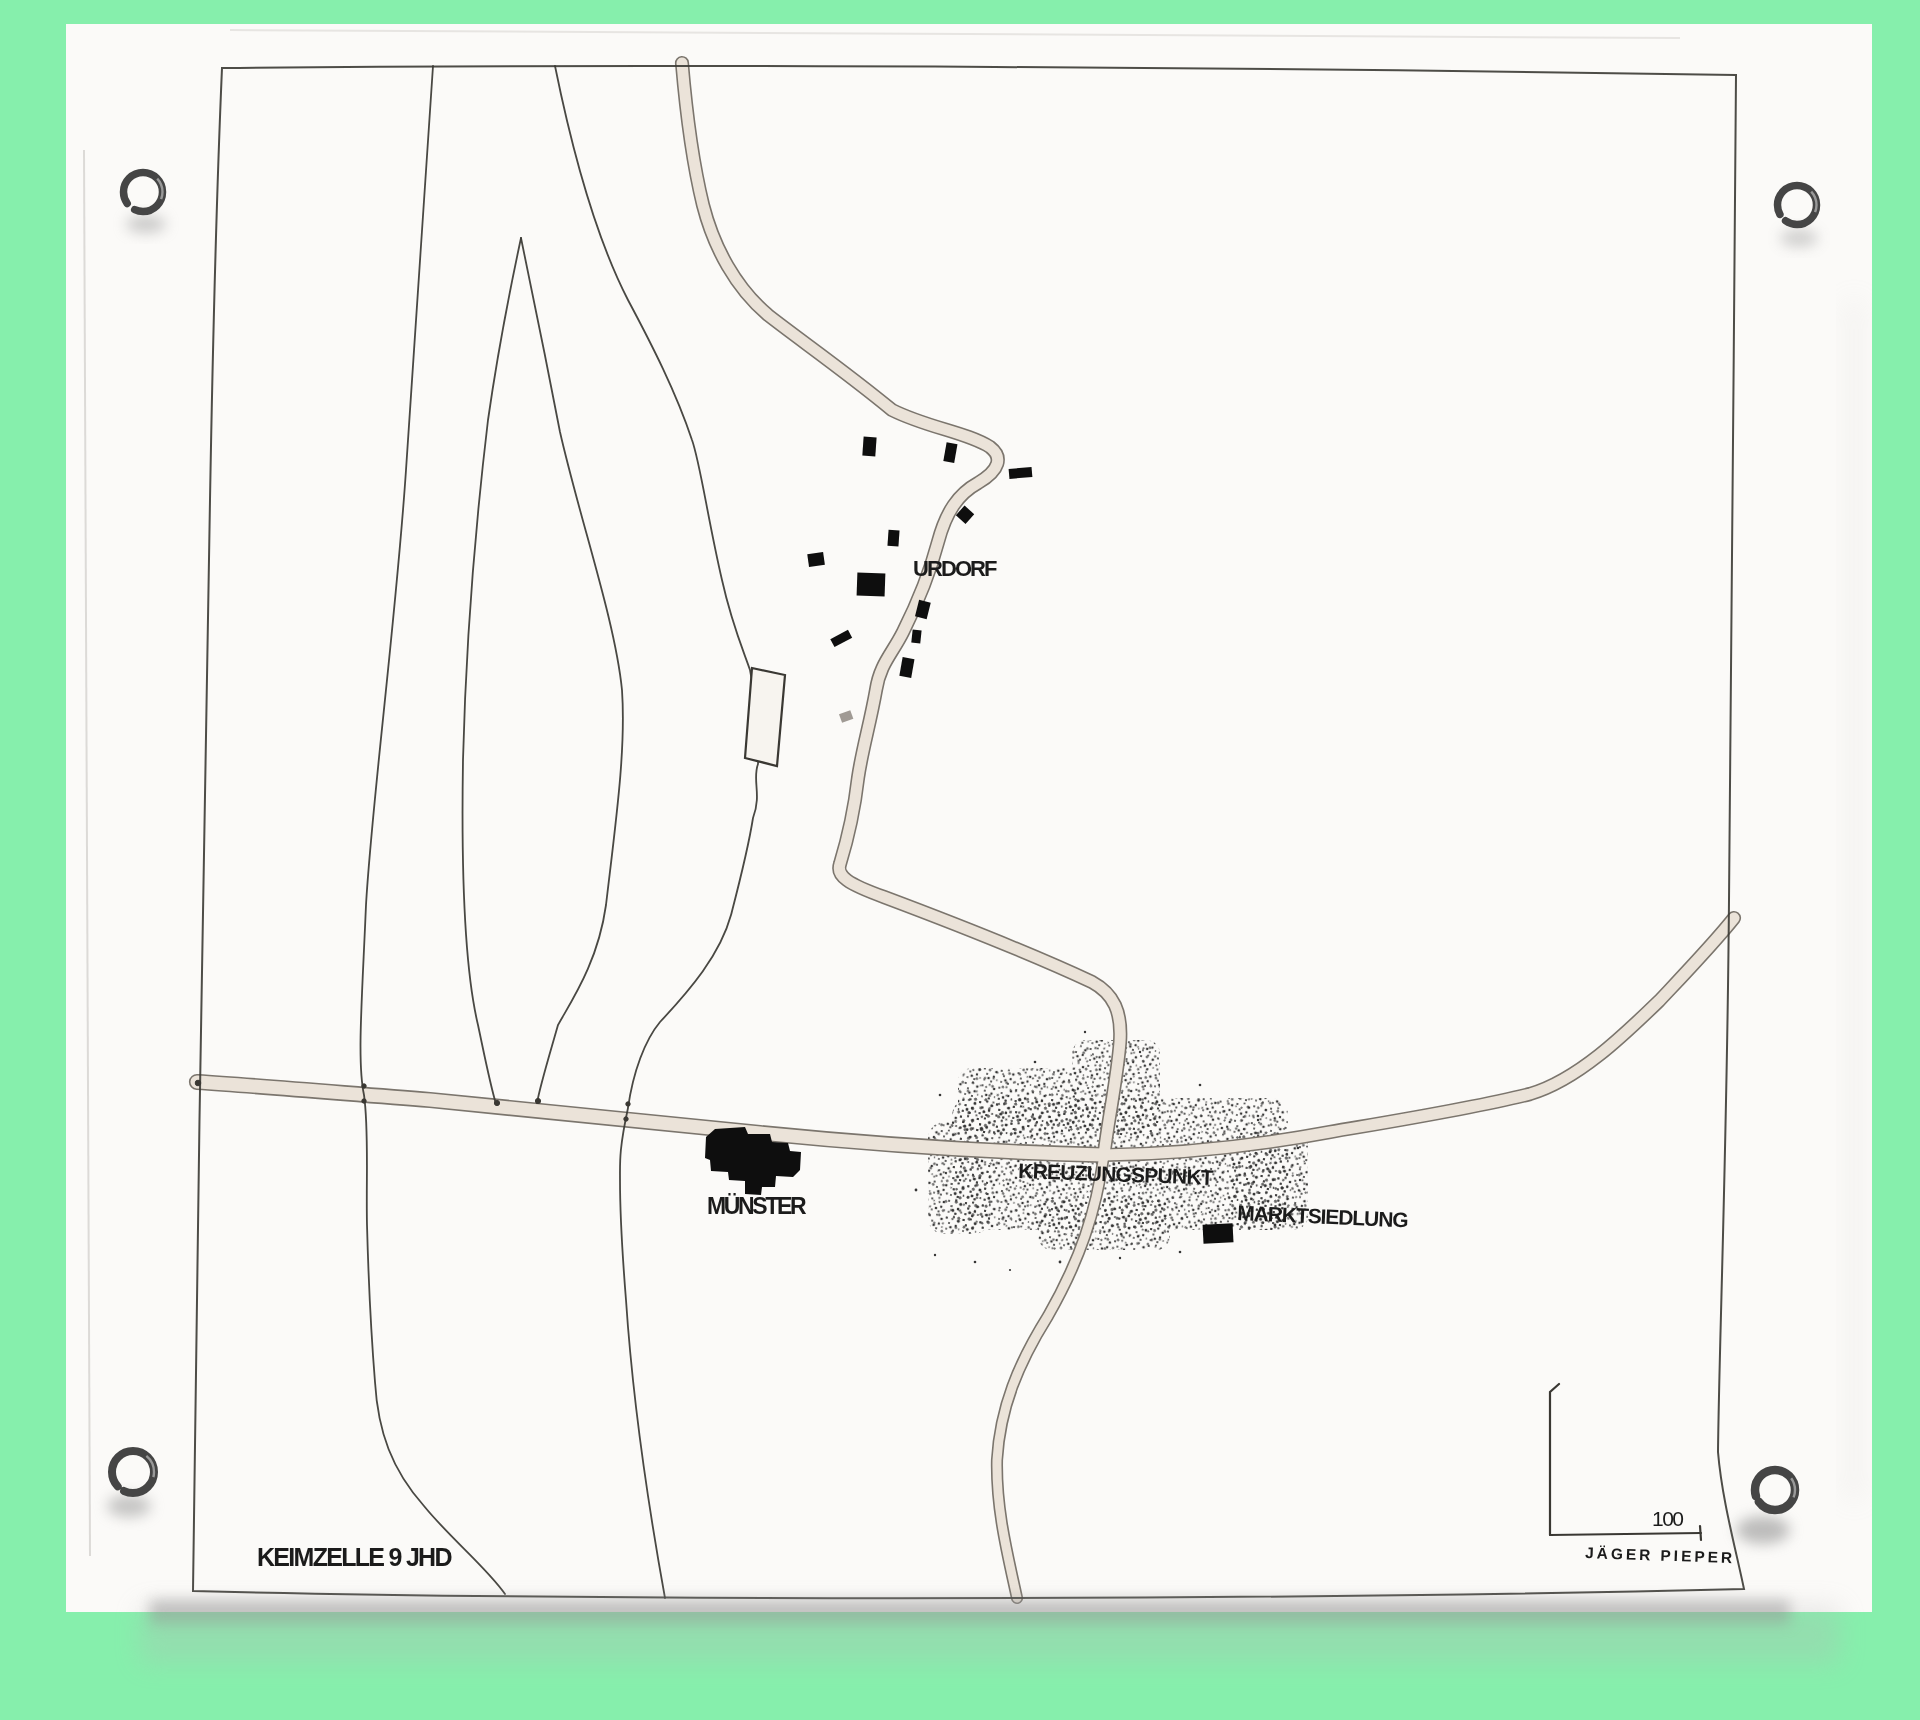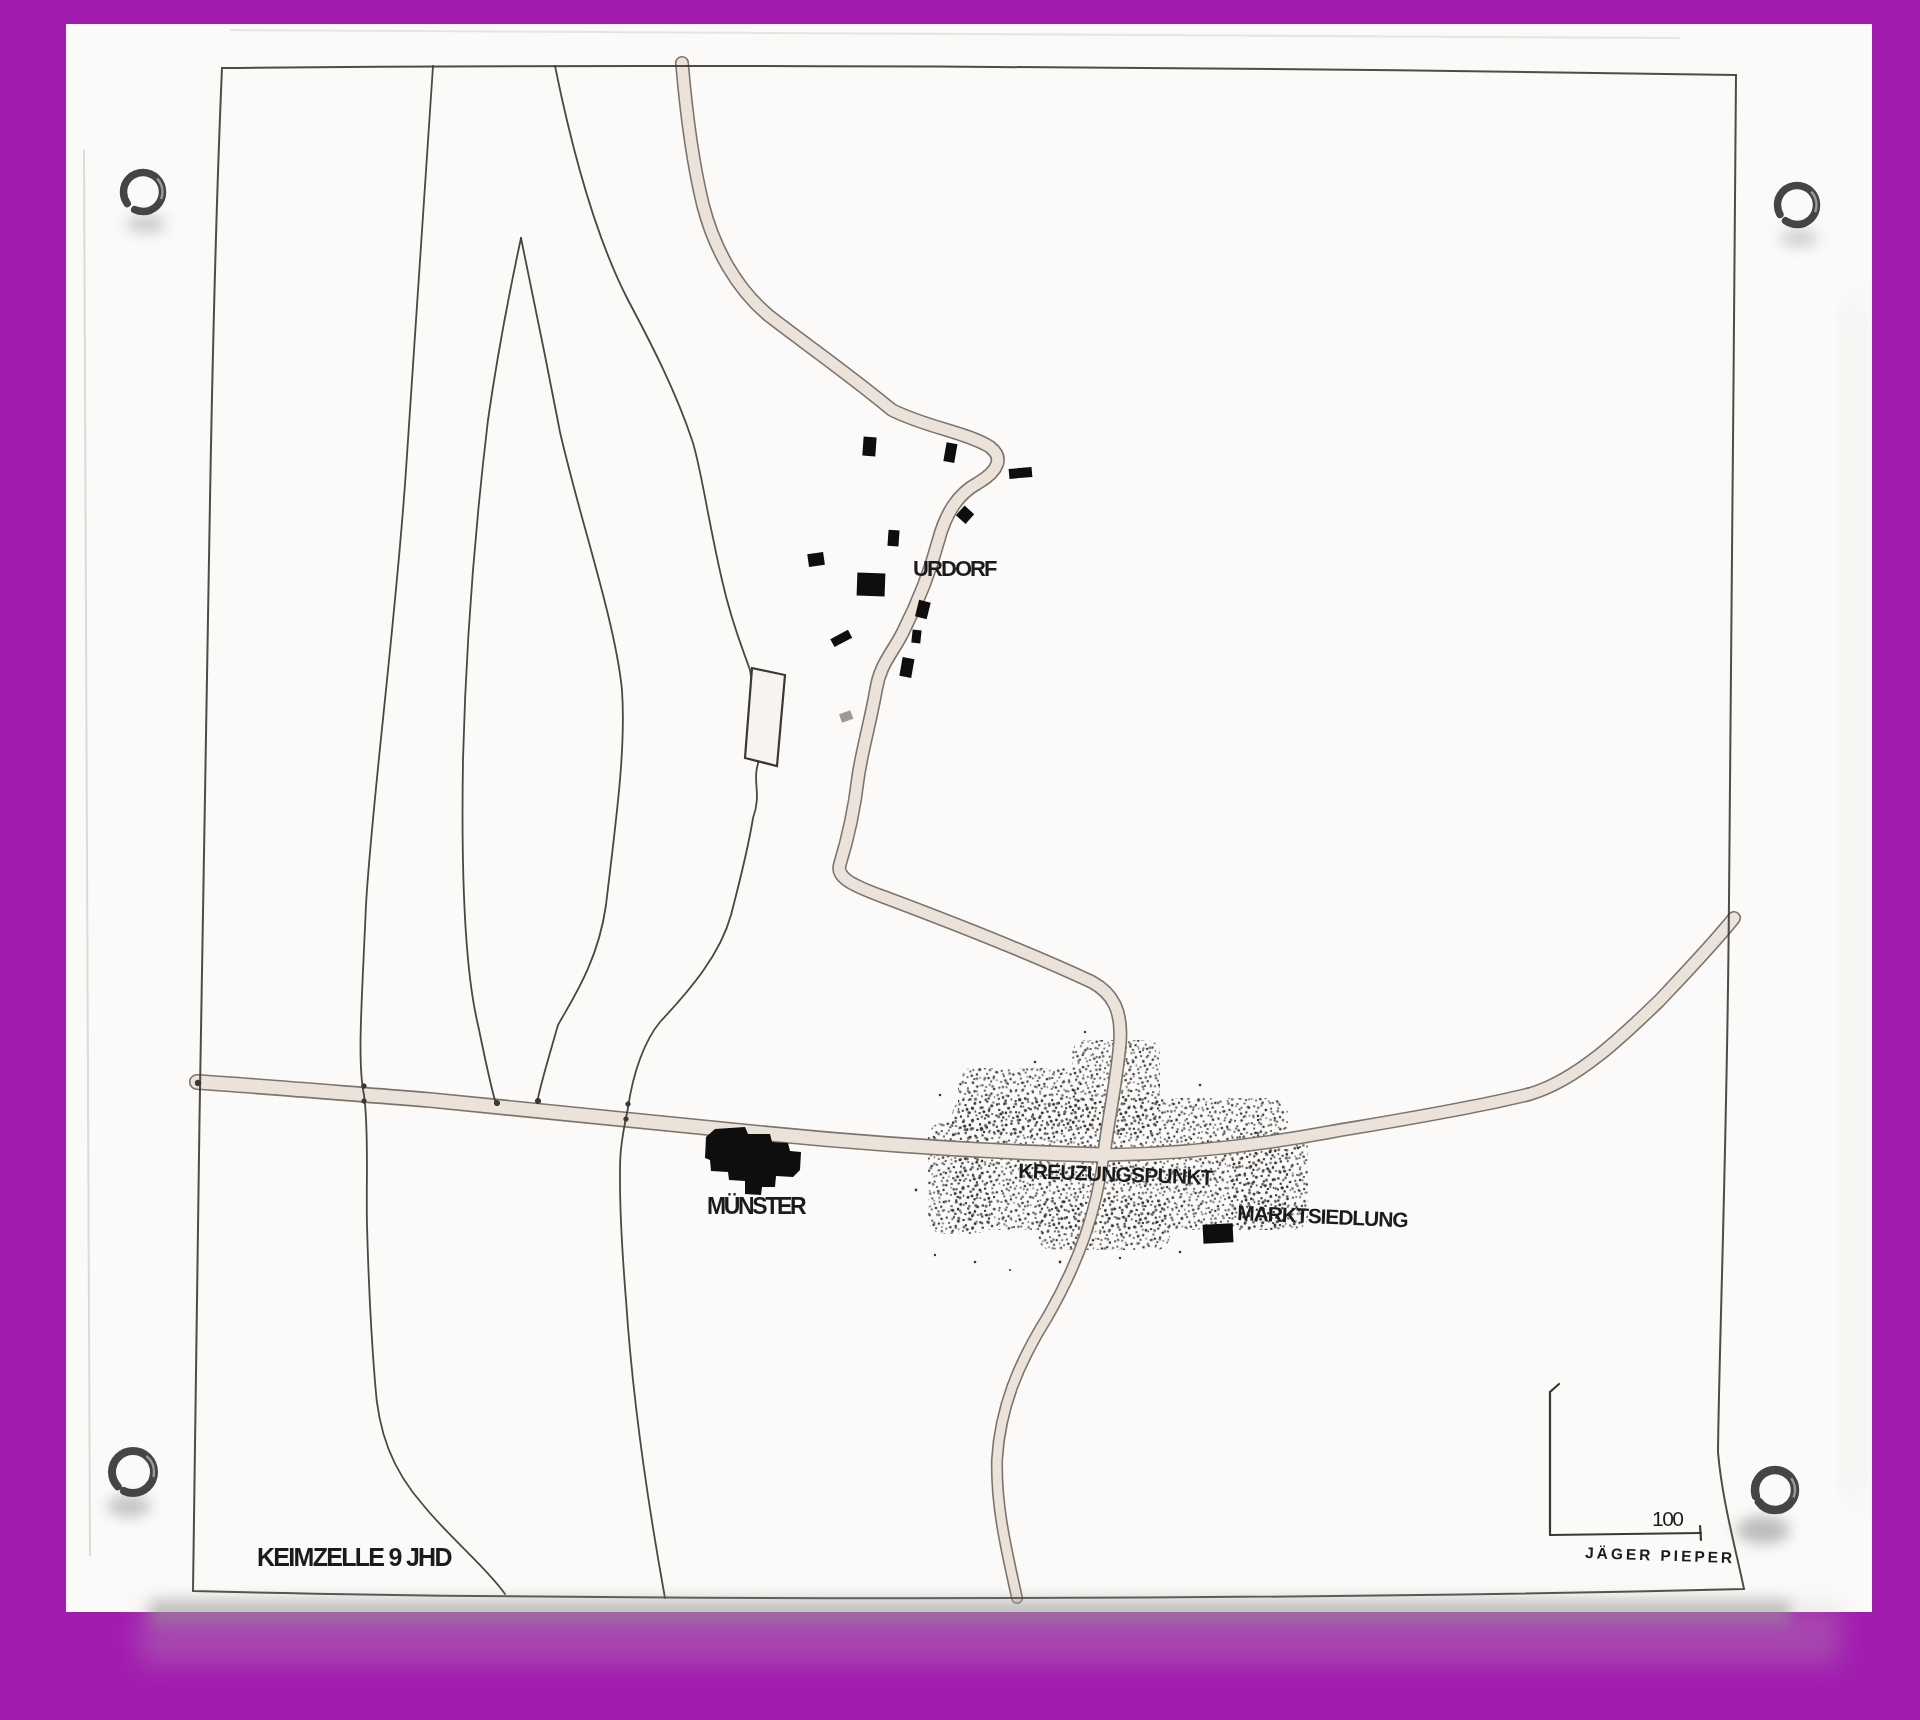--- a/index.html
+++ b/index.html
@@ -1,16 +1,16 @@
 <!DOCTYPE html>
 <html><head>
 <meta charset="utf-8">
 <style>
   html,body{margin:0;padding:0;background:#f3f2f0;}
-  .photo{position:relative;width:1920px;height:1720px;background:#a21caf;overflow:hidden;
+  .photo{position:relative;width:1920px;height:1720px;background:#86efac;overflow:hidden;
          font-family:"Liberation Sans", sans-serif;}
   svg{display:block}
   .nofill{fill:none}
   .river{fill:none;stroke-width:1.8;stroke-linecap:round;stroke-linejoin:round;opacity:.92}
   .roadE{fill:none;stroke-linecap:round;stroke-linejoin:round}
   .roadF{fill:none;stroke-linecap:round;stroke-linejoin:round}
   .maplabel{font-family:"Liberation Sans", sans-serif;font-weight:700;letter-spacing:1.5px}
   .caption{font-family:"Liberation Sans", sans-serif;font-weight:700;letter-spacing:2.5px}
   .scalenum{font-family:"Liberation Sans", sans-serif;font-weight:400;letter-spacing:2px}
   .credit{font-family:"Liberation Sans", sans-serif;font-weight:700;letter-spacing:1px}

